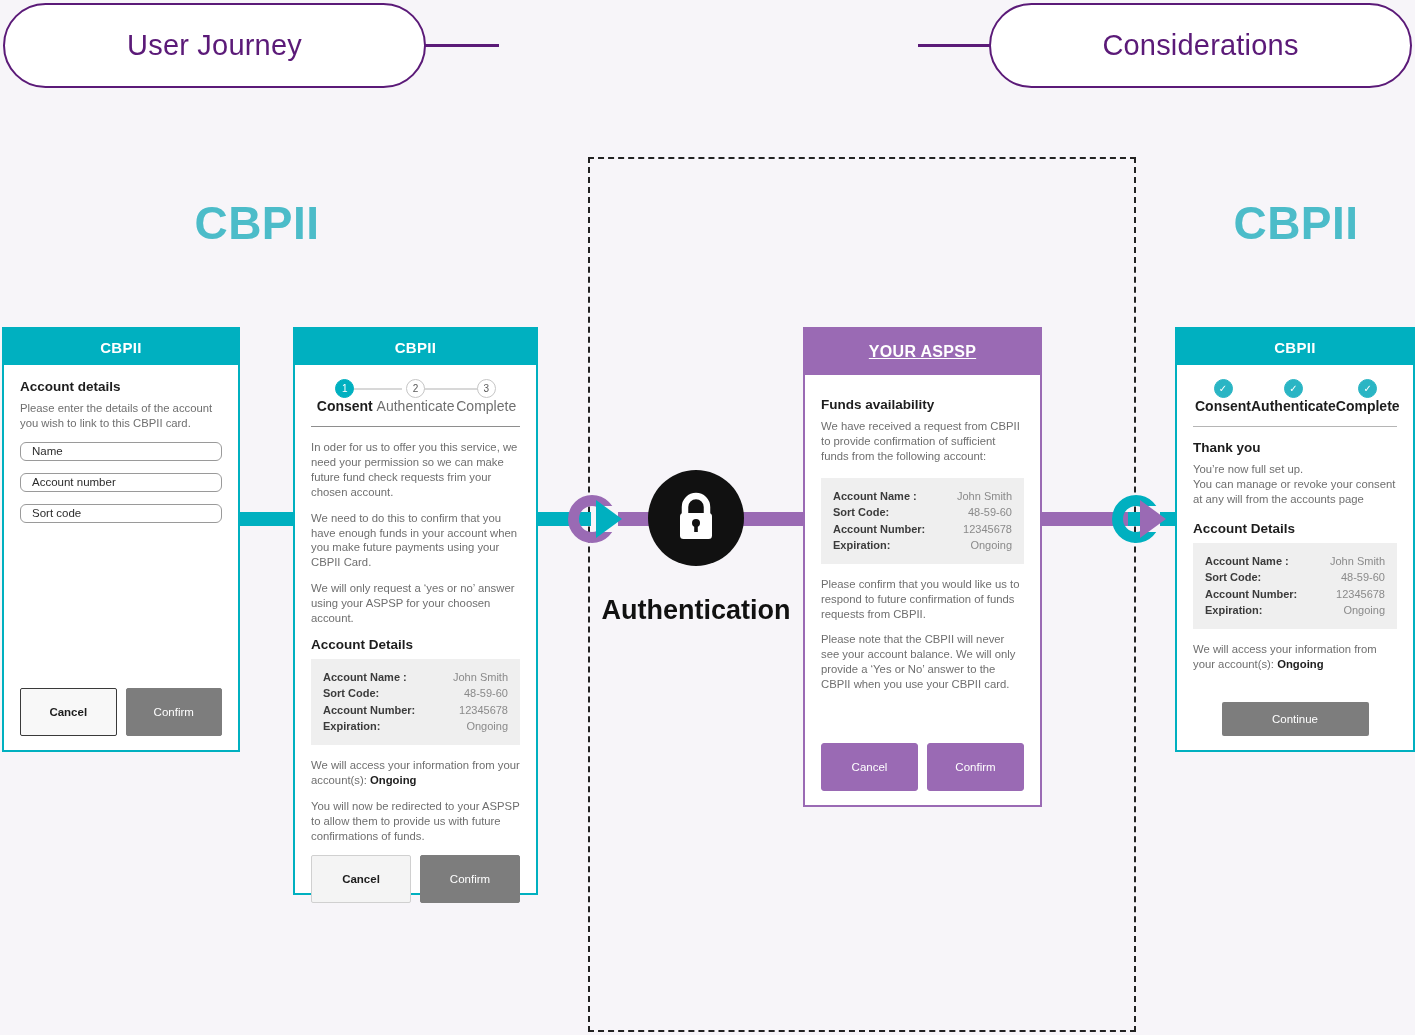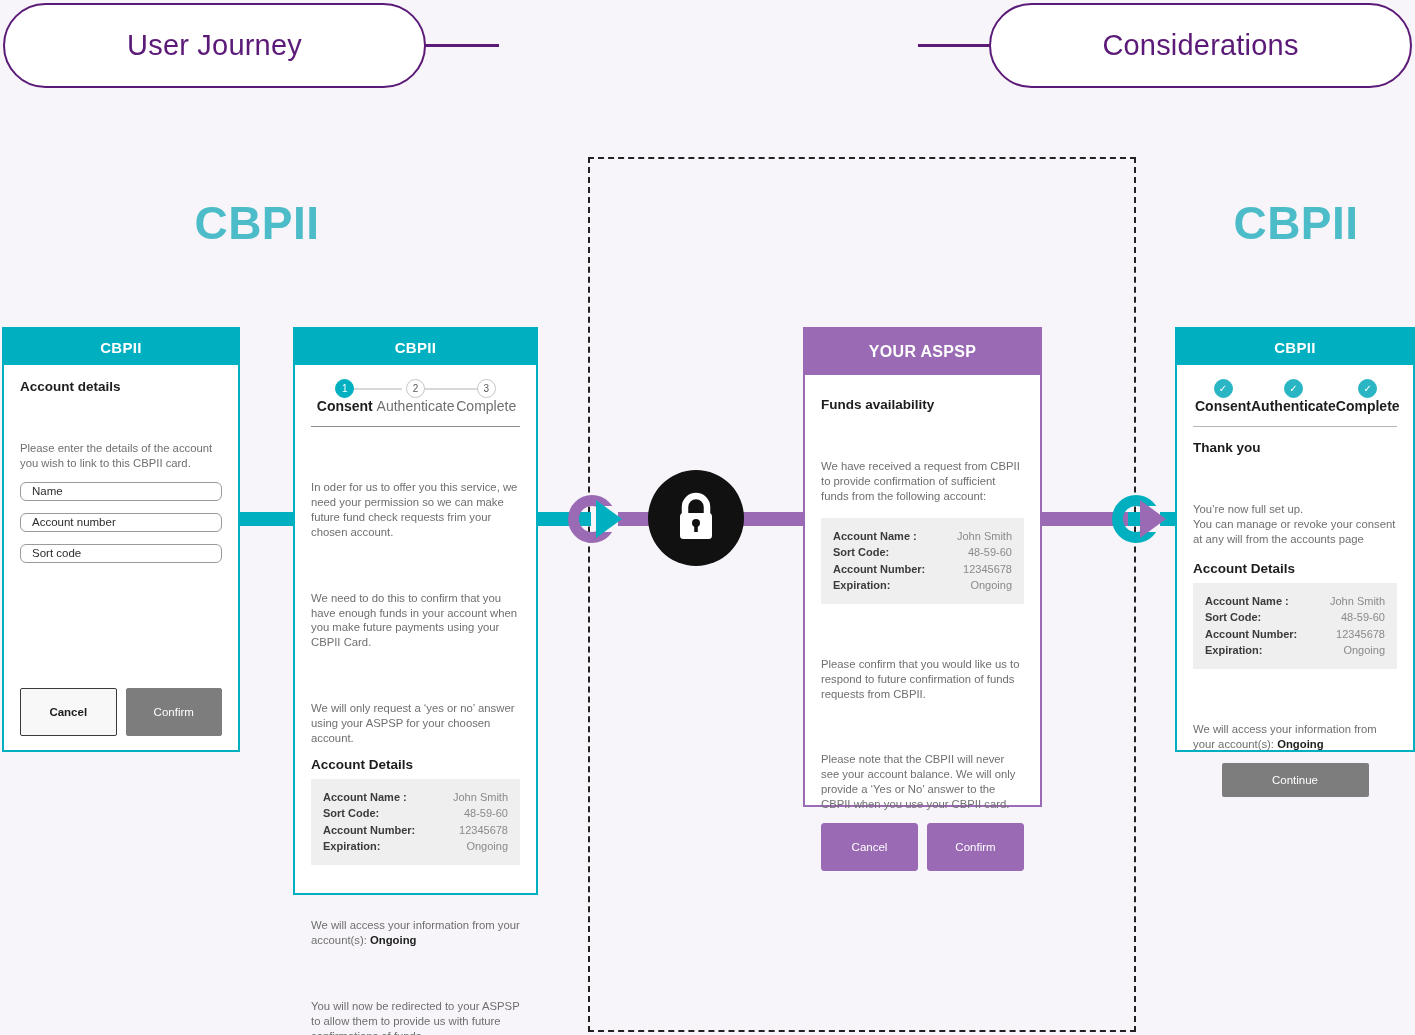--- a/index.html
+++ b/index.html
@@ -97,31 +97,31 @@
     display: flex; flex-direction: column;
   }
   .phone.teal-frame   { border: 2.5px solid #00b0c0; }
   .phone.purple-frame { border: 2.5px solid #9a6ab4; }
   .phone-header {
     height: 36px; display: flex; align-items: center; justify-content: center;
     color: #ffffff; font-size: 15px; font-weight: bold; letter-spacing: .3px;
     flex: none;
   }
   .hdr-teal   { background: #00b0c0; }
-  .hdr-purple { background: #9a6ab4; }
+  .hdr-purple { background: #9a6ab4; text-decoration: underline; }
   .phone-body { padding: 14px 16px 14px 16px; flex: 1; }
 
   #phone1 { left: 2px;    top: 327px; width: 238px; height: 425px; }
   #phone2 { left: 293px;  top: 327px; width: 245px; height: 568px; }
   #phone3 { left: 803px;  top: 327px; width: 239px; height: 480px; }
   #phone4 { left: 1175px; top: 327px; width: 240px; height: 425px; }
 
   
   .h-title { font-size: 13.5px; font-weight: bold; color: #1d1d1d; margin-bottom: 7px; }
-  .p-text  { font-size: 11.3px; line-height: 1.32; color: #6f6f6f; margin-bottom: 11px; margin-top: 40px; }
+  .p-text  { font-size: 11.3px; line-height: 1.32; color: #6f6f6f; margin-bottom: 11px; }
   .p-text:last-child { margin-bottom: 0; }
   .p-text b { color: #1d1d1d; }
 
   
   .field {
     width: 100%; height: 19px; border: 1px solid #9a9a9a; border-radius: 6px;
     background: #fff; display: flex; align-items: center; padding: 0 11px;
     font-size: 11.5px; color: #2c2c2c; margin-bottom: 12px;
   }
 
@@ -194,20 +194,21 @@
   <div class="arrow-head" id="arrow-right-head"></div>
 
   <div class="lock-circle">
     <svg width="46" height="52" viewBox="0 0 46 52">
       <path d="M12 22 V15 a11 11 0 0 1 22 0 V22" fill="none" stroke="#ffffff" stroke-width="6.5"></path>
       <rect x="7" y="21" width="32" height="26" rx="3.5" fill="#ffffff"></rect>
       <circle cx="23" cy="31" r="4" fill="#111111"></circle>
       <rect x="21.2" y="31" width="3.6" height="9" fill="#111111"></rect>
     </svg>
   </div>
+  <div class="auth-label">Authentication</div>
 
   <div class="phone teal-frame" id="phone1">
     <div class="phone-header hdr-teal">CBPII</div>
     <div class="phone-body" style="display:flex;flex-direction:column;">
       <div class="h-title">Account details</div>
       <div class="p-text">Please enter the details of the account you wish to link to this CBPII card.</div>
       <div class="field">Name</div>
       <div class="field">Account number</div>
       <div class="field">Sort code</div>
       <div style="flex:1"></div>

